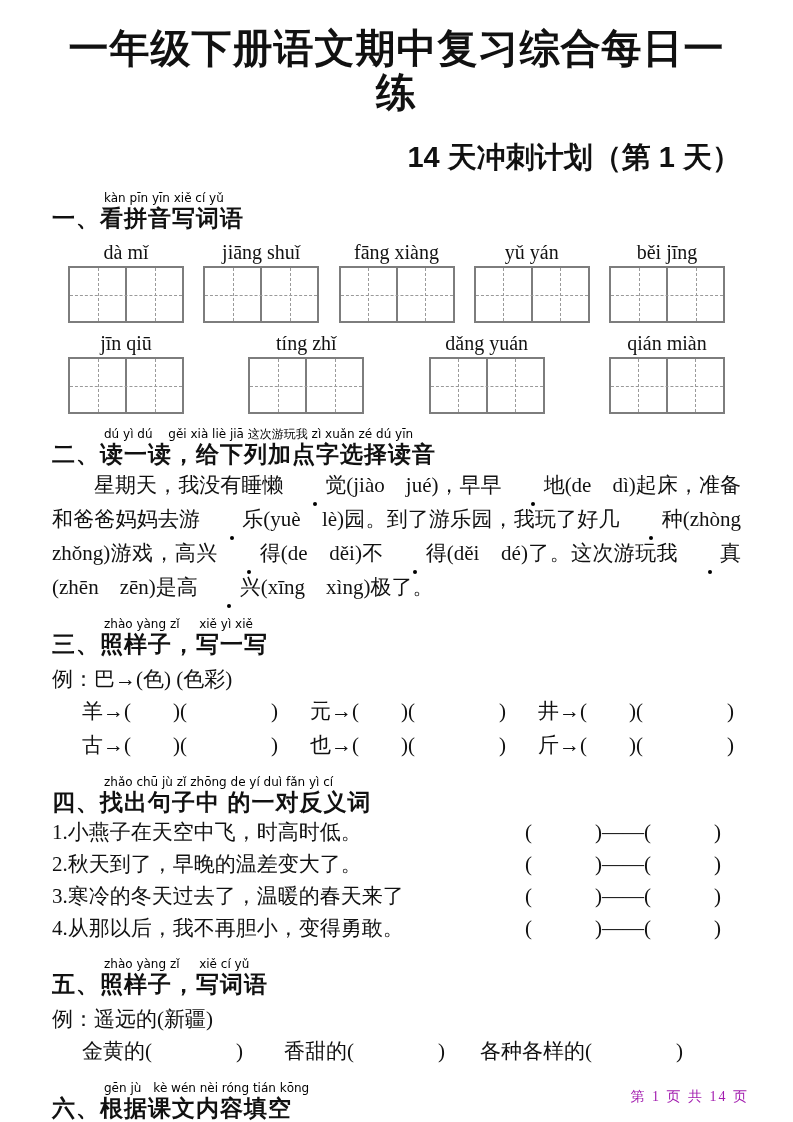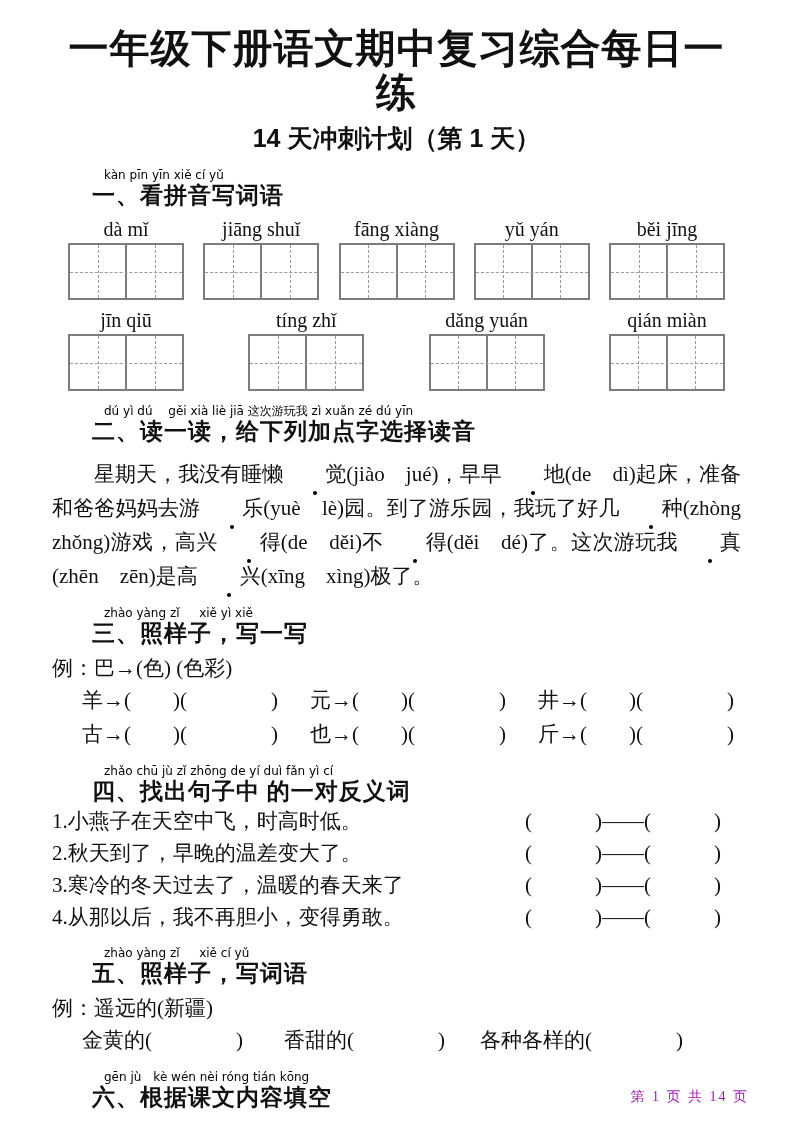--- a/index.html
+++ b/index.html
@@ -8,32 +8,32 @@
     width:793px; height:1122px; position:relative; overflow:hidden;
     font-family:"Liberation Serif", serif; color:#111;
   }
   .page { padding:26px 52px 0 52px; }
 
   .title {
     text-align:center; font-family:"Liberation Sans", sans-serif;
     font-weight:bold; font-size:40px; letter-spacing:1px; line-height:1.1;
   }
   .subtitle {
-    text-align:center; font-family:"Liberation Sans", sans-serif;
-    font-weight:bold; font-size:25px; margin-top:8px;
+    text-align:right; font-family:"Liberation Sans", sans-serif;
+    font-weight:bold; font-size:29px; margin-top:24px;
   }
 
   .section { margin-top:14px; }
   .sec-pinyin {
     font-family:"DejaVu Sans", sans-serif; font-size:12px; line-height:13px;
     margin-left:52px; white-space:pre; color:#000;
   }
   .sec-title {
-    font-family:Liberation Serif, serif; font-weight:bold;
-    font-size:23px; line-height:27px; letter-spacing:1px;margin-left:40px;
+    font-family:Liberation Sans, sans-serif; font-weight:bold;
+    font-size:23px; line-height:27px; letter-spacing:1px;
   }
 
   
   .grid-row { display:flex; justify-content:space-between; padding:0 16px; margin-top:8px; }
   .word-col { display:flex; flex-direction:column; align-items:center; }
   .word-pinyin { font-size:20px; line-height:24px; margin-bottom:2px; white-space:pre; }
   .writebox {
     width:116px; height:57px; border:2px solid #7d7d7d;
     display:flex; position:relative; background:#fff;
   }
@@ -43,21 +43,21 @@
   }
   .wb-cell { flex:1; position:relative; }
   .wb-cell + .wb-cell { border-left:2px solid #7d7d7d; }
   .wb-cell::before {
     content:""; position:absolute; top:0; bottom:0; left:50%;
     border-left:1px dashed #9a9a9a;
   }
 
   
   .para {
-    font-size:21px; line-height:34px; margin-top:12px;
+    font-size:21px; line-height:34px; margin-top:0;
     text-indent:2em; white-space:pre-wrap; text-align:justify;
   }
   .dot { position:relative; display:inline-block; }
   .dot::after {
     content:""; position:absolute; left:50%; bottom:-4px;
     transform:translateX(-50%); width:4px; height:4px;
     border-radius:50%; background:#000;
   }
 
   .example { font-size:21px; line-height:30px; margin-top:6px; }

